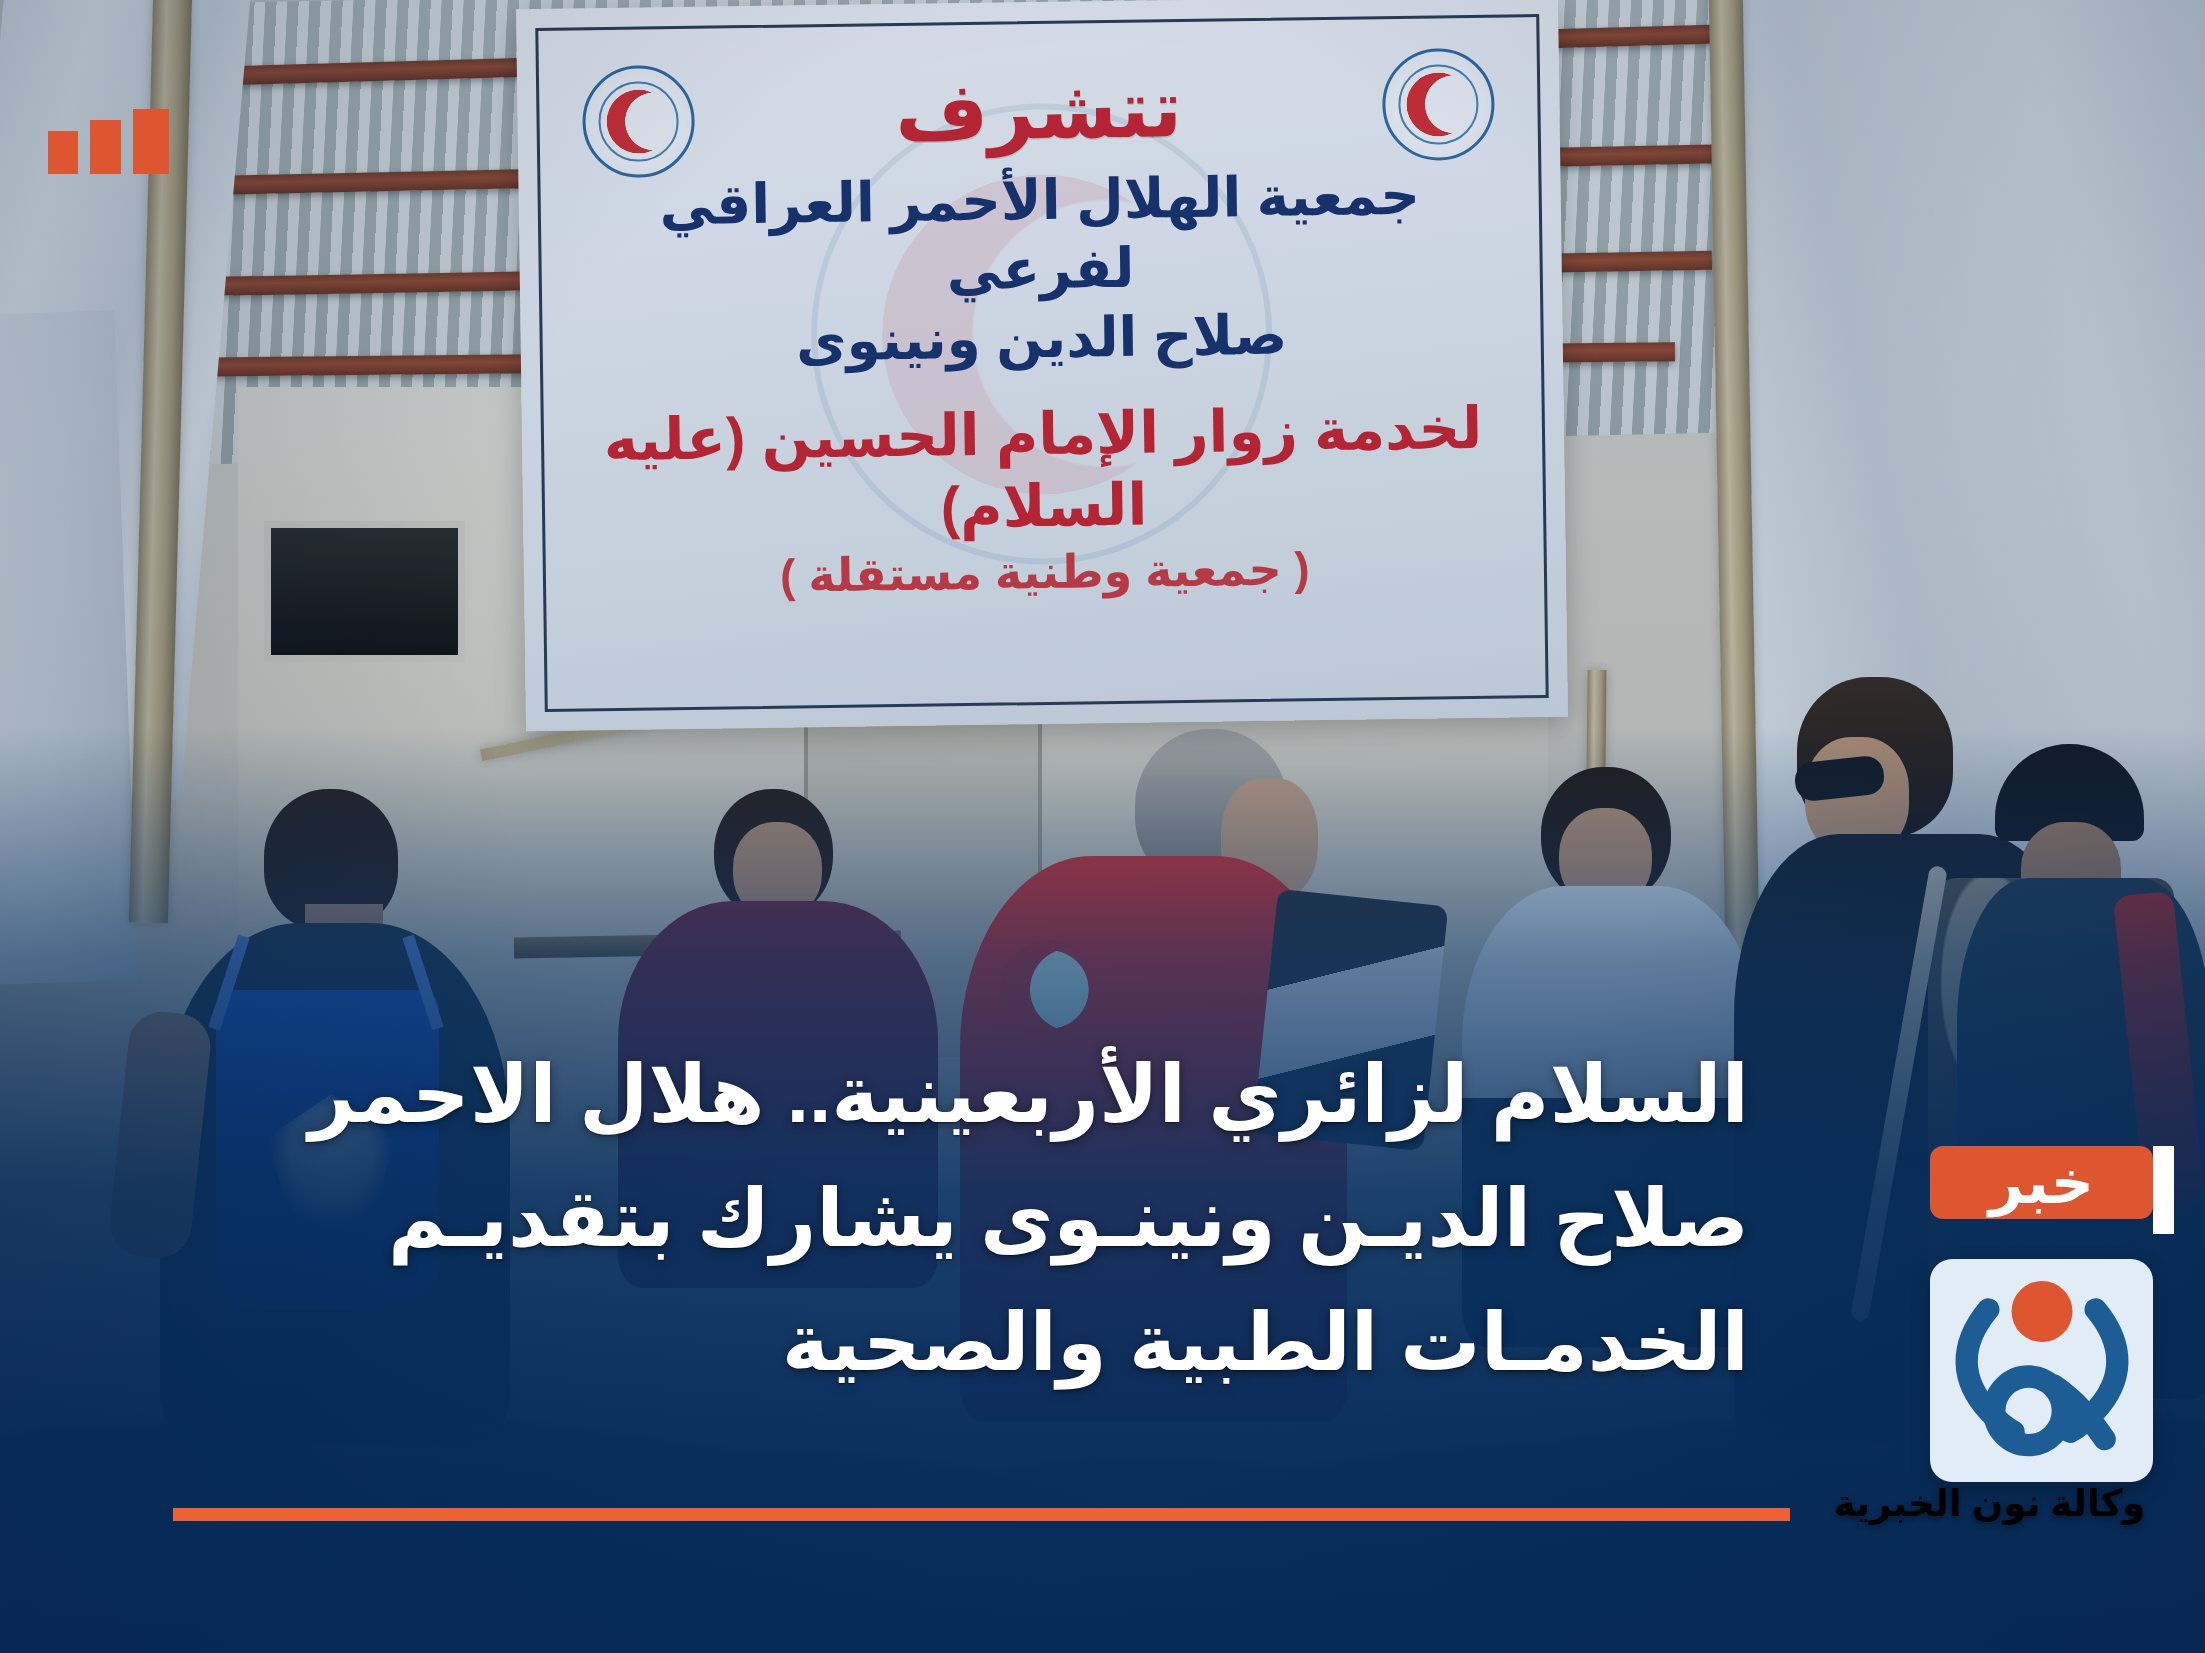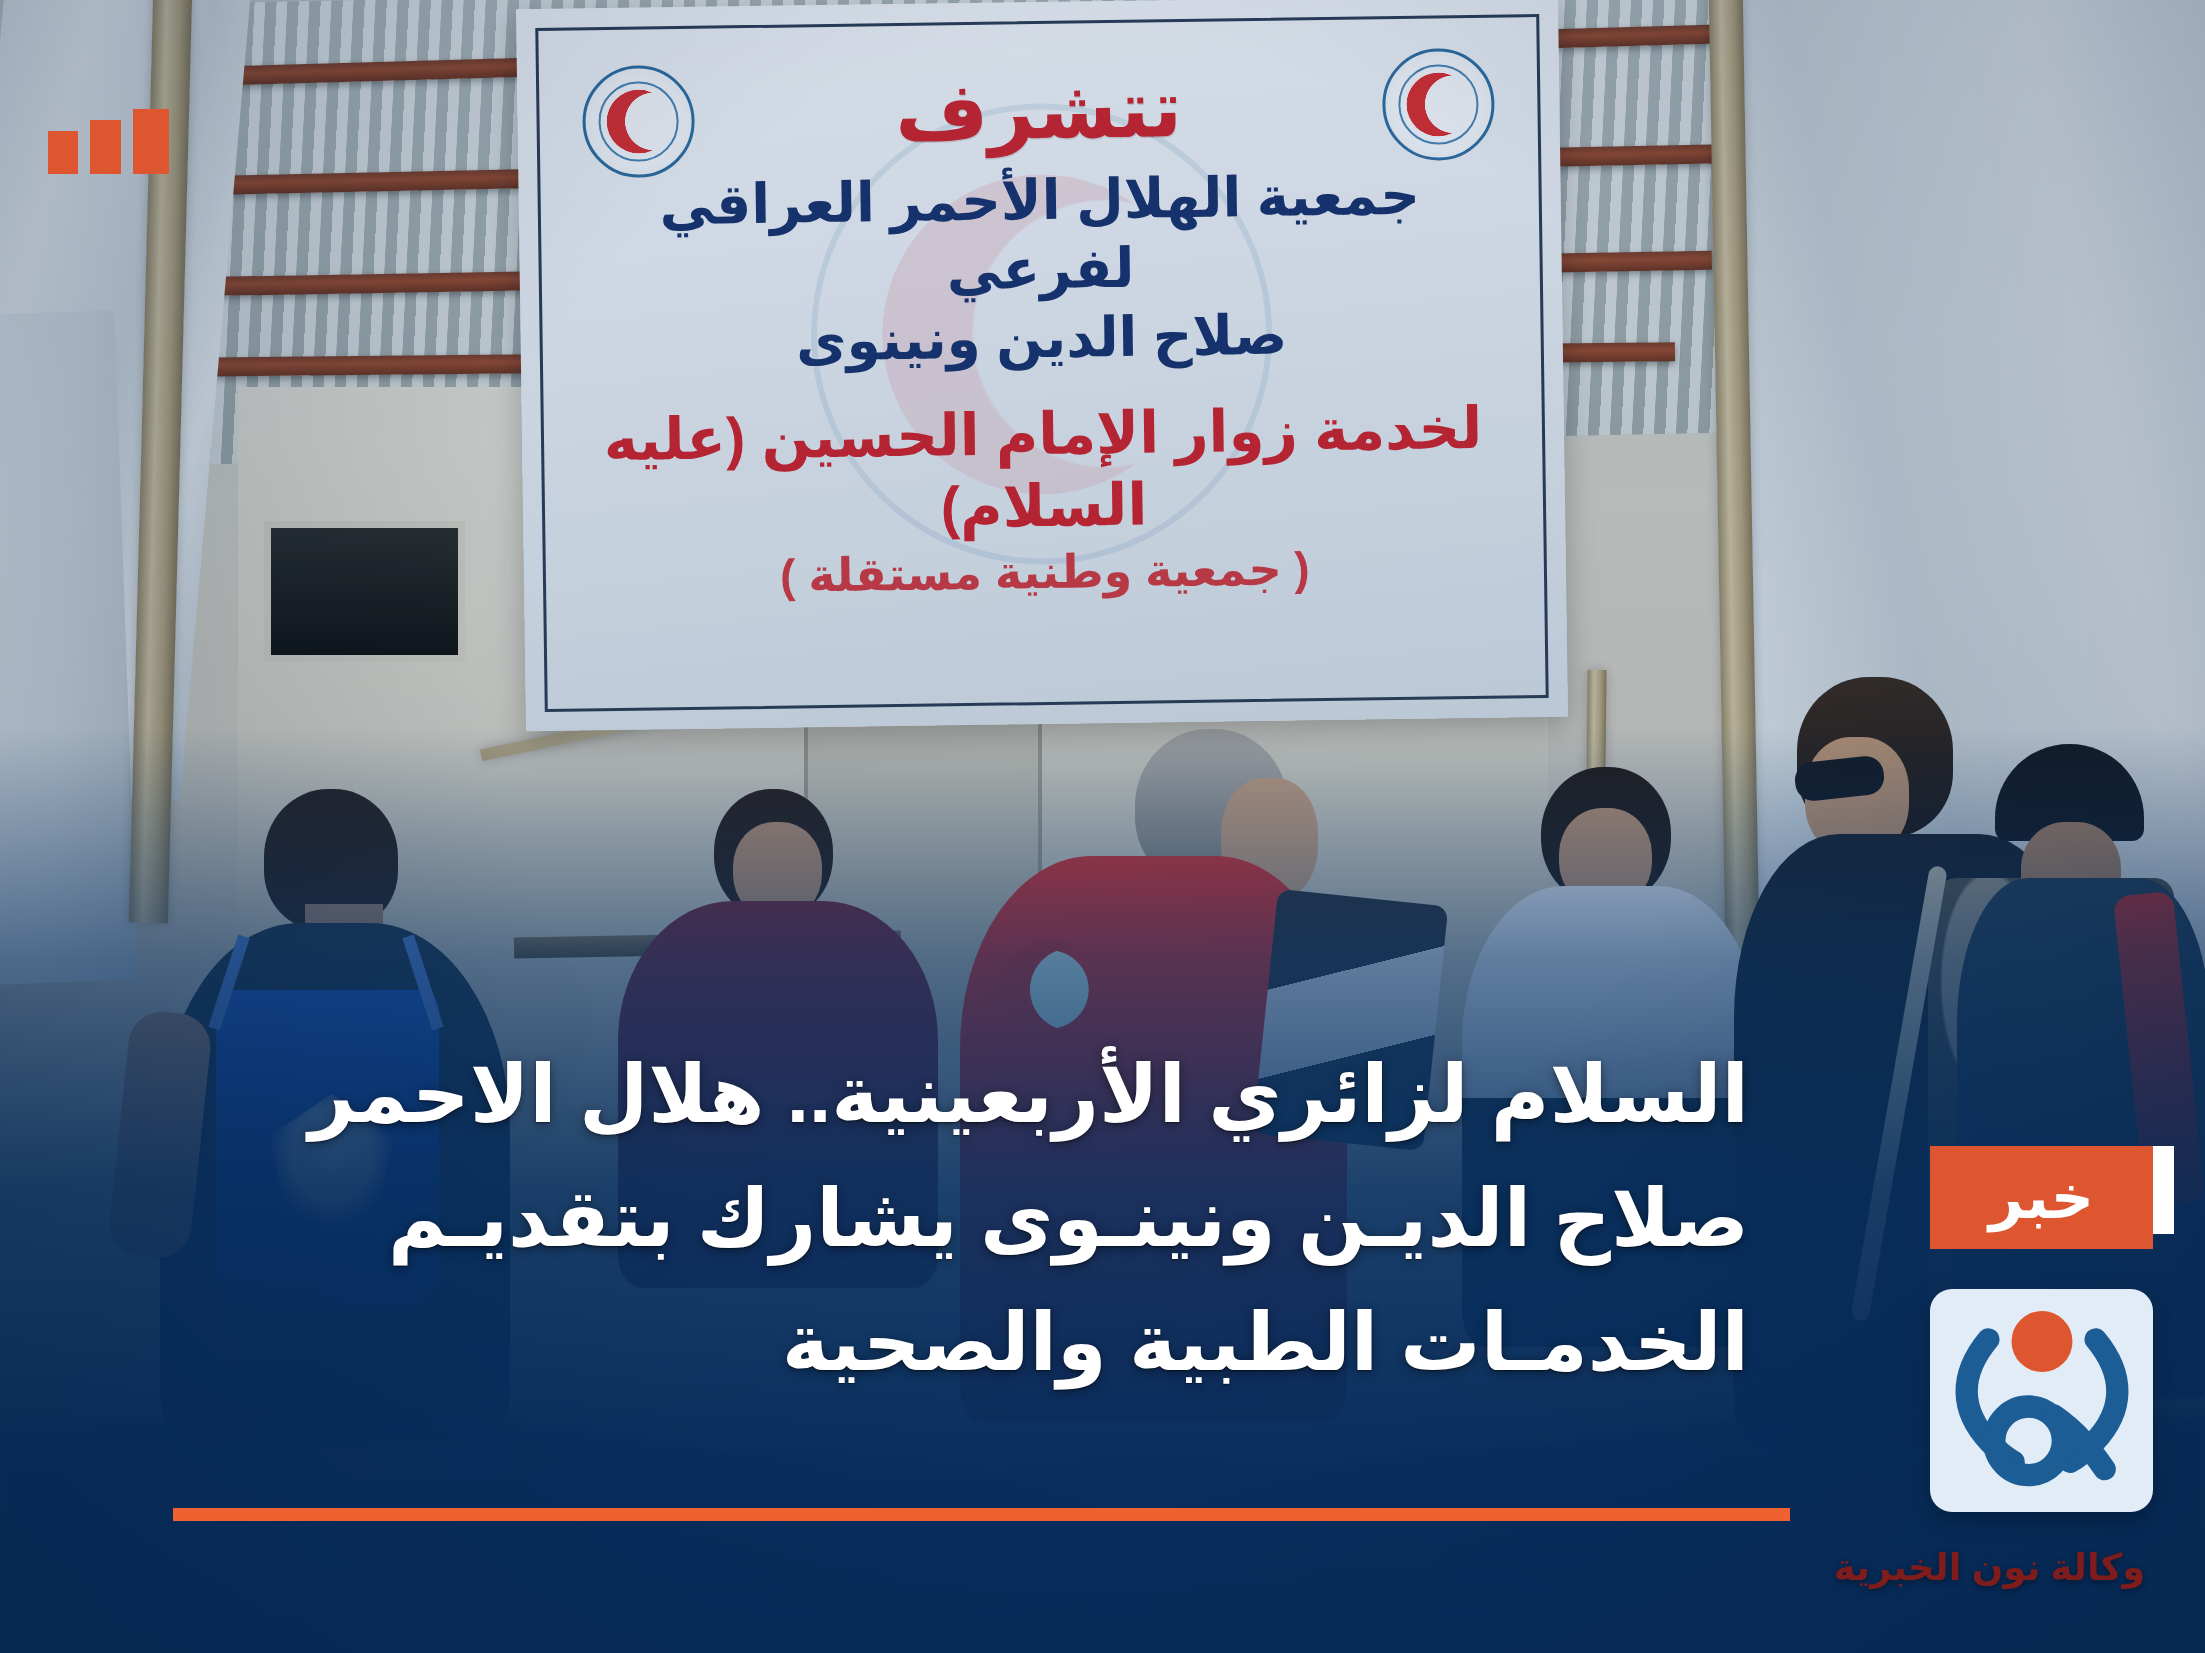--- a/index.html
+++ b/index.html
@@ -250,40 +250,40 @@
     direction:rtl;text-align:right;
     color:#ffffff;font-weight:700;
     font-size:80px;line-height:1.55;
     letter-spacing:0px;
     text-shadow:0 2.2px 10.4px rgba(0,0,0,.42), 0 0.7px 1.5px rgba(0,0,0,.5);
   }
 
   
   .brand{position:absolute;right:52px;top:1146px;width:327px;}
   .news-tag{
-    position:relative;width:223px;height:103px;margin:0 0 0 auto;
-    background:#dd5630;display:flex;align-items:center;justify-content:center;
+    position:relative;width:223px;height:73px;margin:0 0 0 auto;
+    background:#dd5630;display:flex;align-items:center;justify-content:center;border-radius:13px;
   }
   .news-tag span{color:#fff;font-size:60px;font-weight:700;line-height:1;direction:rtl;}
   .news-tag::after{
     content:"";position:absolute;right:-21px;top:0;width:21px;height:88px;background:#ffffff;
   }
   .logo-box{
     width:223px;height:223px;margin:40px 0 0 auto;
     background:#e2ecf6;border-radius:22px;
     position:relative;box-shadow:0 7.4px 19.4px rgba(0,0,0,.25);
   }
   .logo-dot{
     position:absolute;left:50%;top:22px;transform:translateX(-50%);
     width:61px;height:61px;border-radius:50%;background:#dd5630;
   }
   .logo-noon{position:absolute;left:15px;top:34px;width:194px;height:170px;}
   .brand-name{
-    margin-top:34px;text-align:center;direction:rtl;
-    color:#7f1d1d;font-size:37px;font-weight:700;letter-spacing:0px;
+    text-align:center;direction:rtl;
+    color:#000000;font-size:37px;font-weight:700;letter-spacing:0px;
     text-shadow:0 1.5px 6px rgba(0,0,0,.4);
     width:327px;
   }
 
   
   .divider{
     position:absolute;left:173px;top:1508px;width:1617px;height:13.4px;background:#ef6131;
   }
 </style>
 </head>

